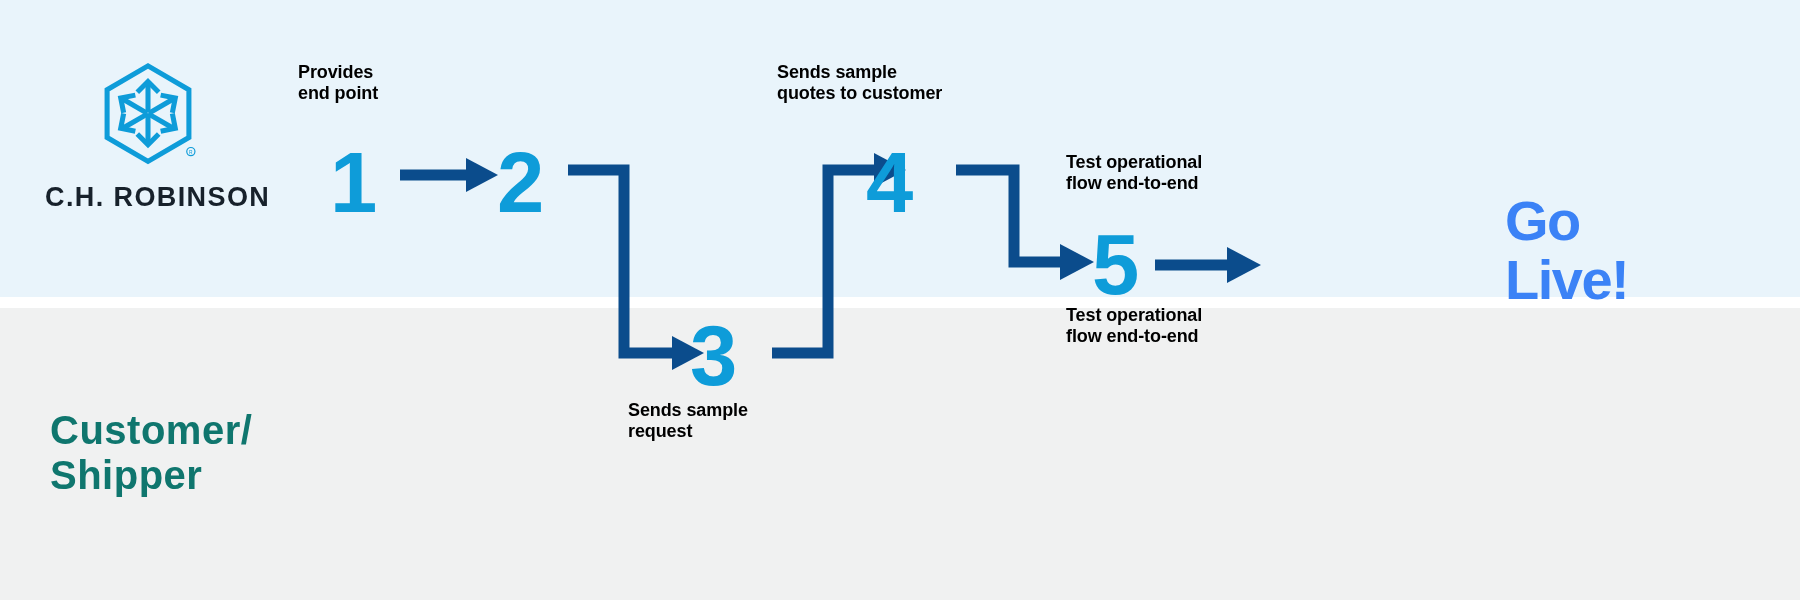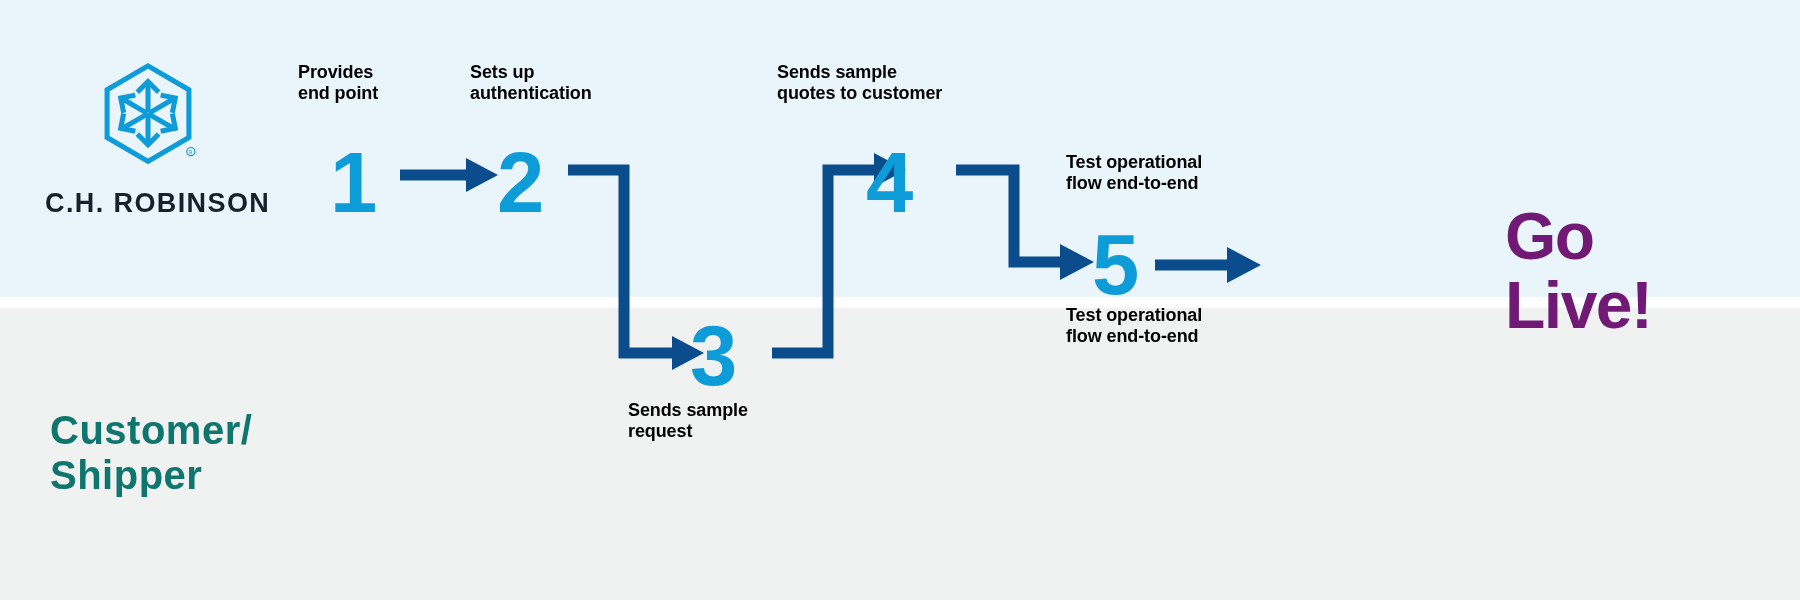--- a/index.html
+++ b/index.html
@@ -14,21 +14,21 @@
   .band{position:absolute;left:0;width:1800px;}
   #band-top{top:0;height:297px;background:#e9f4fb;}
   #band-bottom{top:308px;height:292px;background:#f0f1f1;}
 
   .abs{position:absolute;}
 
   
   #logo-block{left:45px;top:62px;width:205px;text-align:center;}
   #logo-mark{width:98px;height:112px;margin:0 auto;display:block;}
   #logo-wordmark{
-    margin-top:14px;
+    margin-top:8px;
     font-size:27px;font-weight:bold;letter-spacing:1.4px;
     color:#17212b;white-space:nowrap;
     font-family:"Liberation Sans","DejaVu Sans",sans-serif;
   }
 
   
   #lane-label{
     left:50px;top:408px;width:330px;
     font-size:40px;font-weight:bold;line-height:1.12;
     color:#0f766e;letter-spacing:0.5px;
@@ -41,23 +41,23 @@
   }
 
   
   .step-num{
     font-size:85px;font-weight:bold;color:#0e9cd9;
     line-height:1;letter-spacing:-2px;
   }
 
   
   #go-live{
-    left:1505px;top:202px;width:290px;
-    font-size:66px;font-weight:bold;line-height:1.05;
-    color:#701a75;letter-spacing:-1.5px;white-space:pre-line;
+    left:1505px;top:192px;width:290px;
+    font-size:56px;font-weight:bold;line-height:1.05;
+    color:#3b82f6;letter-spacing:-1.5px;white-space:pre-line;
   }
 
   
   .conn{position:absolute;overflow:visible;}
 </style>
 </head>
 <body>
 
 <div id="stage">
 
@@ -107,22 +107,20 @@
 
   <div class="abs caption" style="left:298px;top:62px;width:170px;">Provides
 end point</div>
   <div class="abs step-num" style="left:330px;top:140px;">1</div>
 
   <svg class="conn" style="left:400px;top:150px;width:110px;height:50px;" viewBox="0 0 110 50">
     <path d="M0,25 L72,25" stroke="#0b4c8c" stroke-width="11" fill="none"></path>
     <path d="M66,8 L98,25 L66,42 Z" fill="#0b4c8c"></path>
   </svg>
 
-  <div class="abs caption" style="left:470px;top:62px;width:230px;">Sets up
-authentication</div>
   <div class="abs step-num" style="left:497px;top:140px;">2</div>
 
   <svg class="conn" style="left:568px;top:160px;width:240px;height:215px;" viewBox="0 0 240 215">
     <path d="M0,10 L56,10 L56,193 L110,193" stroke="#0b4c8c" stroke-width="11" fill="none"></path>
     <path d="M104,176 L136,193 L104,210 Z" fill="#0b4c8c"></path>
   </svg>
 
   <div class="abs step-num" style="left:690px;top:313px;">3</div>
   <div class="abs caption" style="left:628px;top:400px;width:210px;">Sends sample
 request</div>

